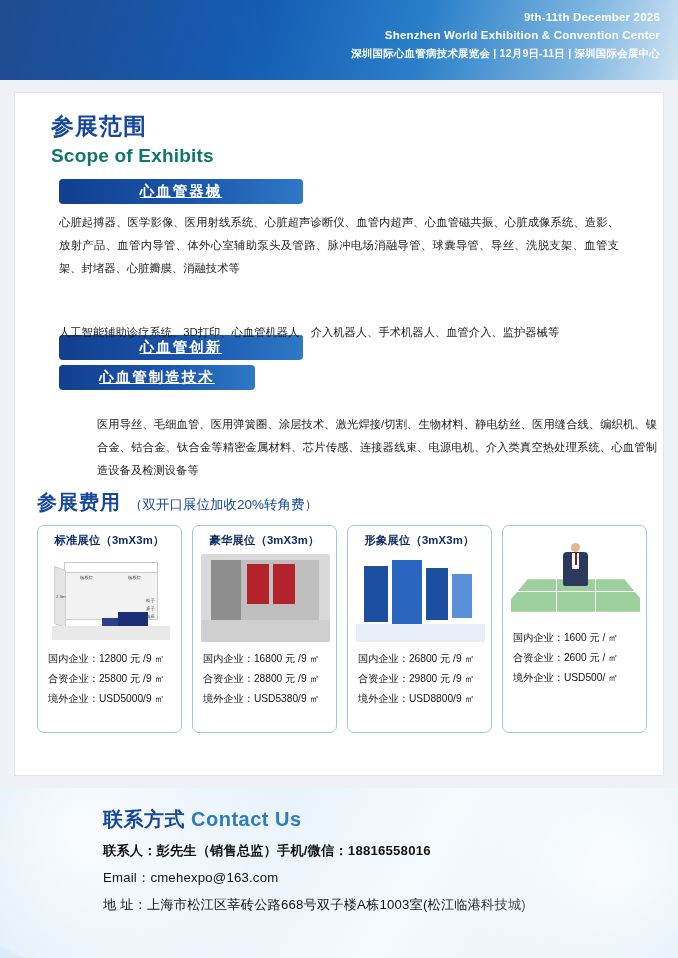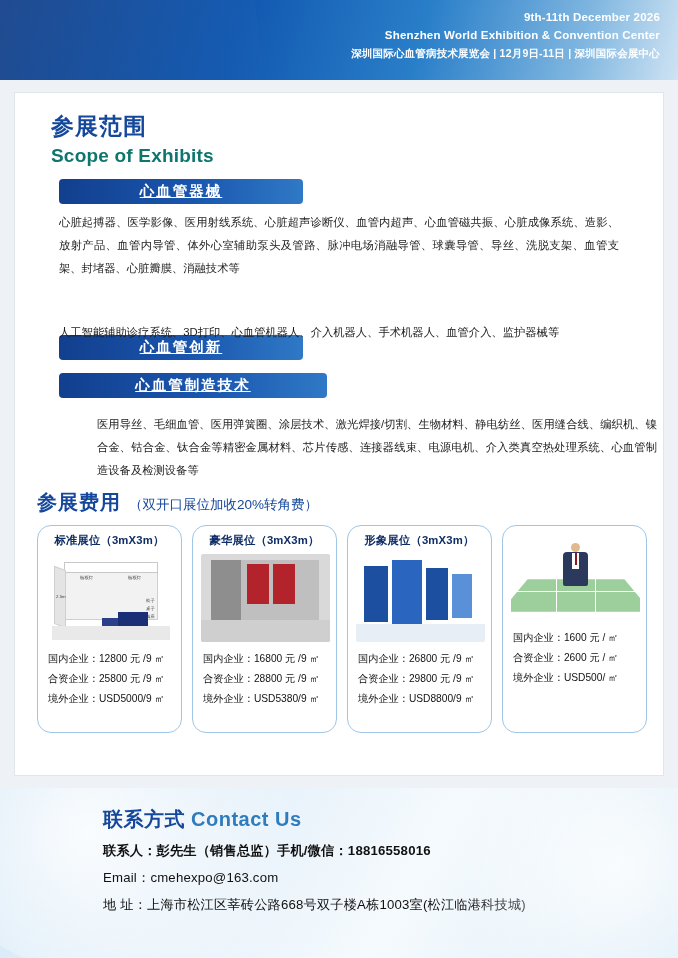--- a/index.html
+++ b/index.html
@@ -77,21 +77,21 @@
     font-size: 14.5px;
     font-weight: bold;
     letter-spacing: 2px;
     display: flex;
     align-items: center;
     justify-content: center;
     text-decoration: underline;
   }
   .p1 { left: 44px; top: 86px; width: 244px; }
   .p2 { left: 44px; top: 196px; width: 244px; margin-top: 46px; }
-  .p3 { left: 44px; top: 280px; width: 268px; }
+  .p3 { left: 44px; top: 272px; width: 196px; }
 
   .para {
     position: absolute;
     left: 44px;
     width: 560px;
     font-size: 11.3px;
     color: #1c1c1c;
     line-height: 2.05;
     text-align: justify;
   }
@@ -110,21 +110,21 @@
   
   .cards {
     position: absolute; left: 22px; top: 432px;
     width: 610px; height: 208px;
     display: flex;
     gap: 10px;
   }
   .card {
     width: 145px;
     border: 1px solid #9fc6e6;
-    border-radius: 14px;
+    border-radius: 7px;
     background: #ffffff;
     padding: 7px 8px 8px 8px;
     position: relative;
   }
   .card-title {
     text-align: center;
     font-size: 11.3px;
     font-weight: bold;
     color: #0f2d66;
     margin-bottom: 6px;

